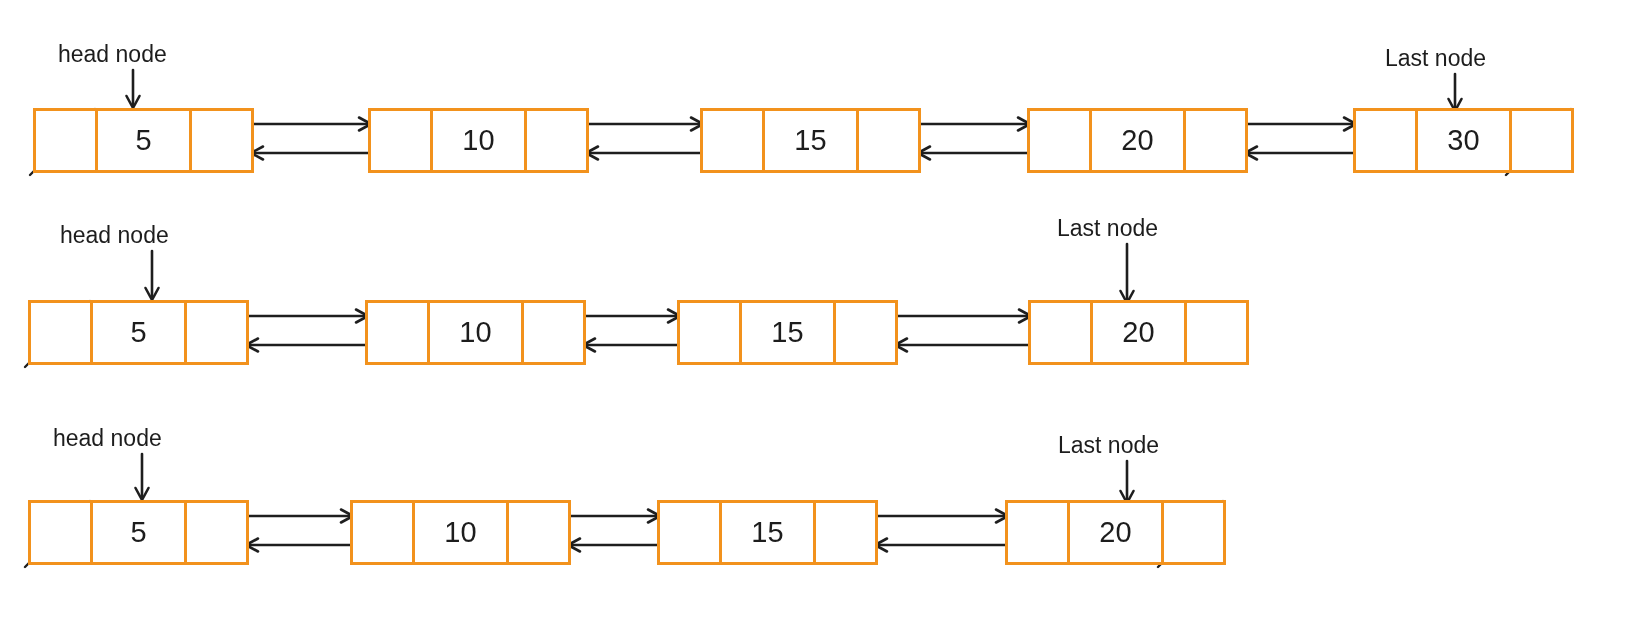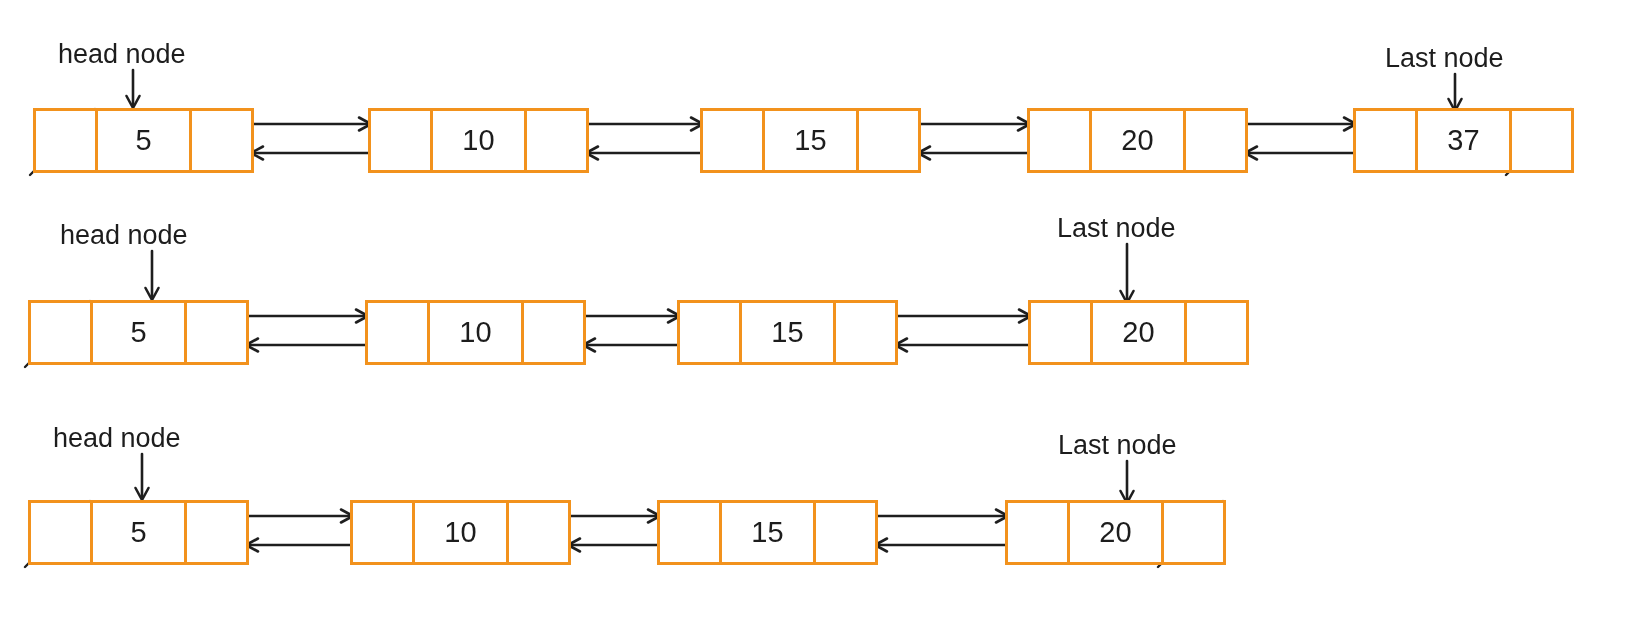--- a/index.html
+++ b/index.html
@@ -35,21 +35,21 @@
     display: block;
     width: 100%;
     height: 59px;
     line-height: 59px;
     text-align: center;
     font-size: 29px;
     color: #1d1d1d;
   }
   .diagram-label {
     position: absolute;
-    font-size: 27px;
+    font-size: 23px;
     line-height: 29px;
     color: #1d1d1d;
     white-space: nowrap;
   }
 </style>
 </head>
 <body>
 
 <div id="stage">
   <svg id="arrows" xmlns="http://www.w3.org/2000/svg" width="1650" height="630">
@@ -204,21 +204,21 @@
     <div class="node" style="left: 1027px; top: 108px;">
       <div class="cell prev"></div>
       <div class="cell data">
         <span class="val">20</span>
       </div>
       <div class="cell next"></div>
     </div>
     <div class="node" style="left: 1353px; top: 108px;">
       <div class="cell prev"></div>
       <div class="cell data">
-        <span class="val">37</span>
+        <span class="val">30</span>
       </div>
       <div class="cell next"></div>
     </div>
     <div class="diagram-label" style="left: 60px; top: 221px;">head node</div>
     <div class="diagram-label" style="left: 1057px; top: 214px;">Last node</div>
     <div class="node" style="left: 28px; top: 300px;">
       <div class="cell prev"></div>
       <div class="cell data">
         <span class="val">5</span>
       </div>

